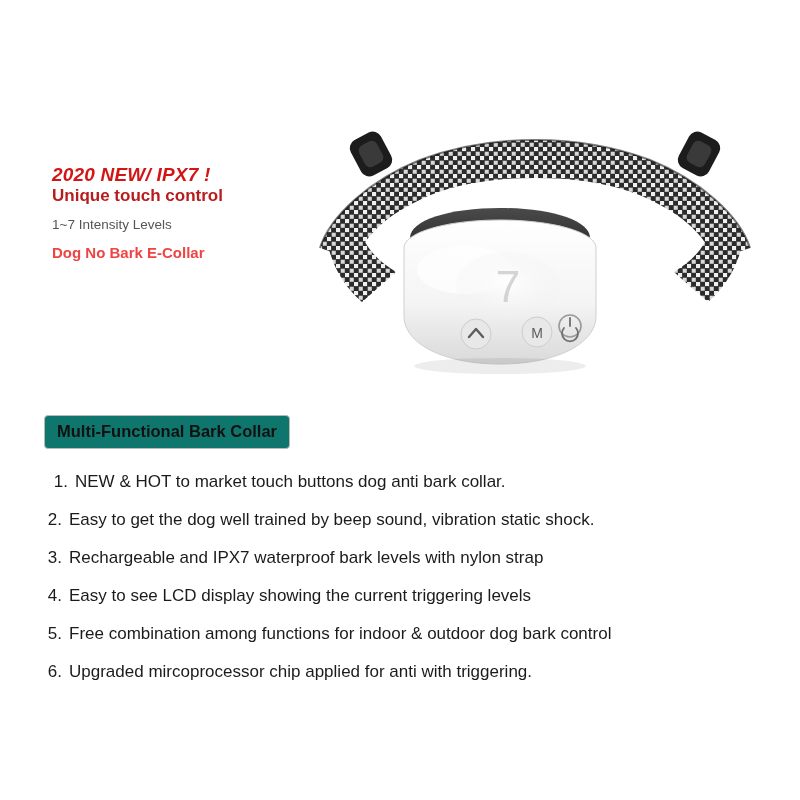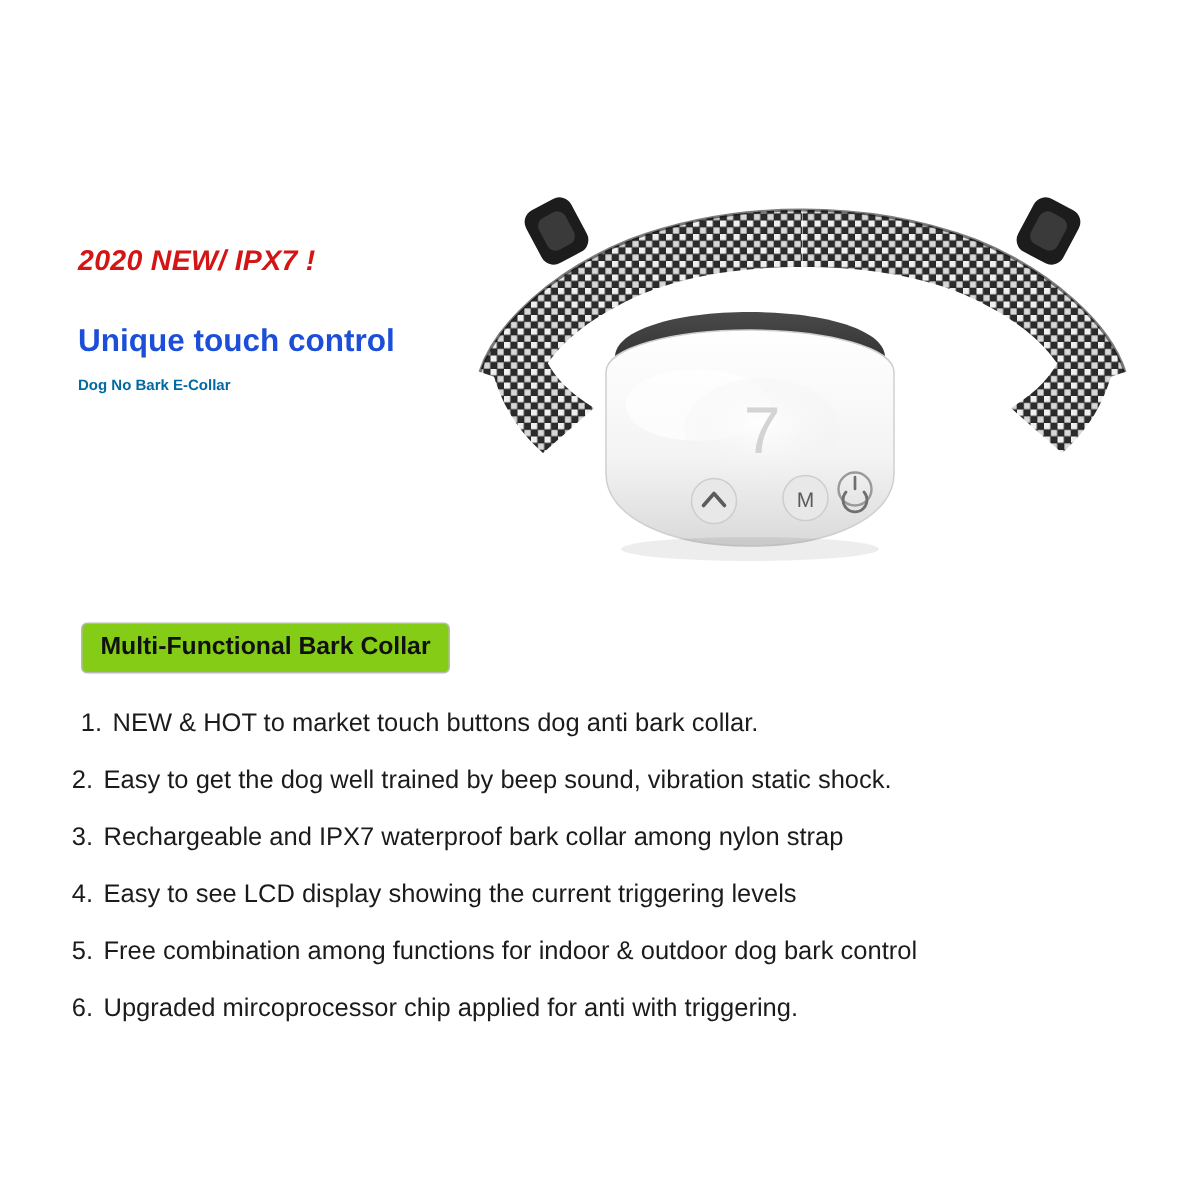--- a/index.html
+++ b/index.html
@@ -33,61 +33,60 @@
   .headline-main {
     font-family: "Liberation Sans", sans-serif;
     font-weight: bold;
     font-style: italic;
     font-size: 19px;
     color: #d41515;
     letter-spacing: 0.2px;
     white-space: nowrap;
   }
   .headline-sub1 {
-    margin-top: 30px;
-    font-weight: bold;
-    font-size: 21px;
-    color: #1d4ed8;
+    font-weight: bold;
+    font-size: 17px;
+    color: #b91c1c;
     white-space: nowrap;
   }
   .headline-sub2 {
     margin-top: 11px;
     font-size: 13.5px;
     color: #555555;
     white-space: nowrap;
   }
   .headline-sub3 {
     margin-top: 12px;
     font-weight: bold;
-    font-size: 10px;
-    color: #0369a1;
+    font-size: 15px;
+    color: #ef4444;
     white-space: nowrap;
   }
 
   
   .product-photo {
     position: absolute;
     left: 300px;
     top: 120px;
     width: 470px;
     height: 270px;
   }
 
   
   .section-badge {
     position: absolute;
-    left: 54px;
+    left: 44px;
     top: 415px;
     border: 1px solid #b9b9b9;
     border-radius: 4px;
     padding: 6px 12px 7px 12px;
     font-size: 16.5px;
     font-weight: bold;
     color: #111;
-    background: #84cc16;
+    background: #0f766e;
     box-shadow: 0 0 0 0 transparent;
   }
 
   
   .feature-list {
     position: absolute;
     left: 38px;
     top: 472px;
     width: 724px;
   }
@@ -114,20 +113,21 @@
   }
 </style>
 </head>
 <body>
 
 <div class="page">
 
   <div class="headline-block">
     <div class="headline-main">2020 NEW/ IPX7 !</div>
     <div class="headline-sub1">Unique touch control</div>
+    <div class="headline-sub2">1~7 Intensity Levels</div>
     <div class="headline-sub3">Dog No Bark E-Collar</div>
   </div>
 
   <div class="product-photo">
     <svg width="470" height="270" viewBox="0 0 470 270">
       <defs>
 
         <pattern id="weave" width="9" height="9" patternUnits="userSpaceOnUse" patternTransform="rotate(0)">
           <rect width="9" height="9" fill="#1e1e1e"></rect>
           <rect x="0" y="0" width="4.2" height="4.2" fill="#efefef"></rect>
@@ -216,21 +216,21 @@
     <div class="feature-item indent">
       <span class="feature-num">1.</span>
       <span class="feature-text">NEW &amp; HOT to market touch buttons dog anti bark collar.</span>
     </div>
     <div class="feature-item">
       <span class="feature-num">2.</span>
       <span class="feature-text">Easy to get the dog well trained by beep sound, vibration static shock.</span>
     </div>
     <div class="feature-item">
       <span class="feature-num">3.</span>
-      <span class="feature-text">Rechargeable and IPX7 waterproof bark collar among nylon strap</span>
+      <span class="feature-text">Rechargeable and IPX7 waterproof bark levels with nylon strap</span>
     </div>
     <div class="feature-item">
       <span class="feature-num">4.</span>
       <span class="feature-text">Easy to see LCD display showing the current triggering levels</span>
     </div>
     <div class="feature-item">
       <span class="feature-num">5.</span>
       <span class="feature-text">Free combination among functions for indoor &amp; outdoor dog bark control</span>
     </div>
     <div class="feature-item">

